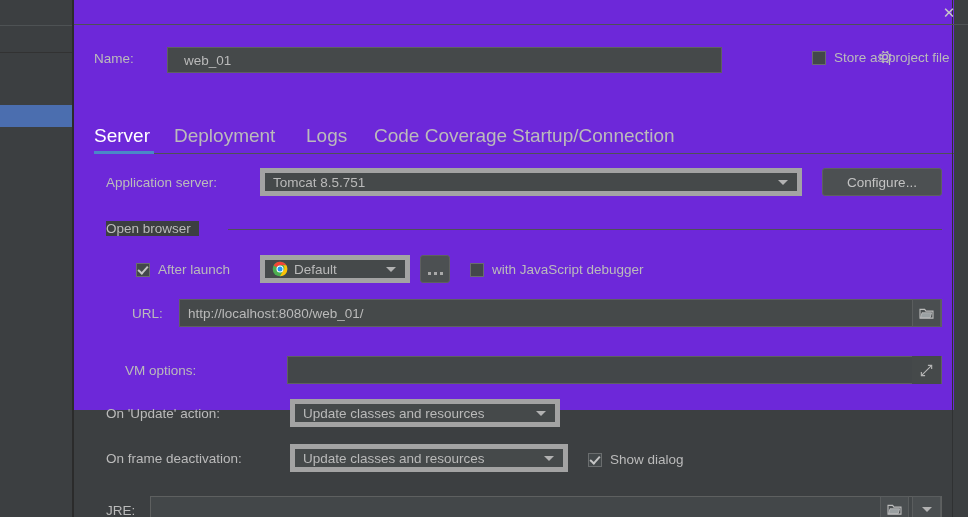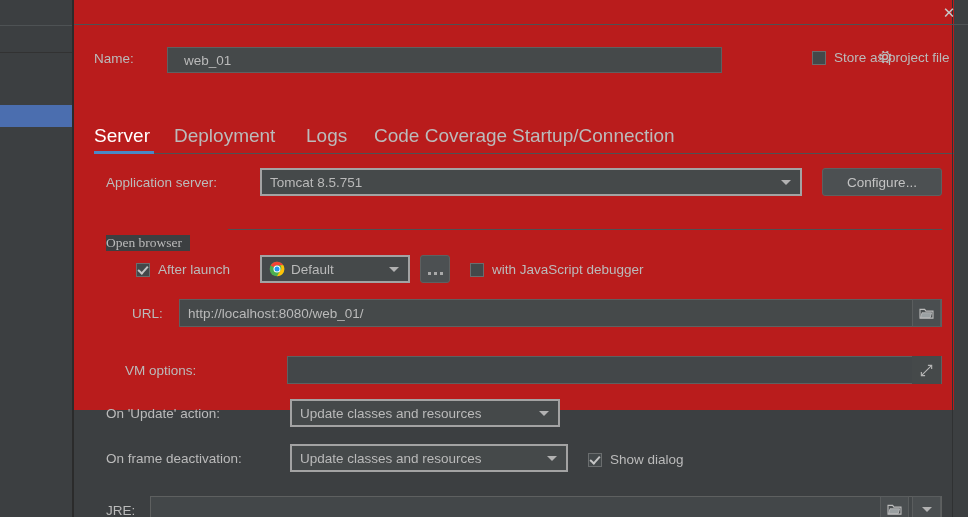--- a/index.html
+++ b/index.html
@@ -54,21 +54,21 @@
     position: absolute;
     left: 72px; top: 0; width: 2px; height: 517px;
     background: #2b2b2b;
   }
 
   
   .panel {
     position: absolute;
     left: 74px; top: 0;
     width: 880px; height: 410px;
-    background: #b91c1c;
+    background: #6d28d9;
   }
   .panel-scroll-gutter {
     position: absolute;
     left: 954px; top: 0; width: 14px; height: 517px;
     background: #3c3f41;
   }
 
   
   .titlebar {
     position: absolute;
@@ -192,21 +192,21 @@
   .row-label {
     position: absolute;
     color: #bbbbbb;
     font-size: 13.5px;
     white-space: nowrap;
   }
 
   .combo {
     position: absolute;
     background: #45494a;
-    border: 2px solid #a3a3a3;
+    border: 5px solid #a3a3a3;
     box-sizing: border-box;
     height: 28px;
     display: flex;
     align-items: center;
     color: #bababa;
     font-size: 13.5px;
     padding-left: 8px;
     cursor: pointer;
   }
   .combo .arrow {
@@ -354,21 +354,21 @@
       <div class="tab-underline" style="width:60px;"></div>
     </div>
 
     <div class="row-label" style="left:32px; top:175px;">Application server:</div>
     <div class="combo" style="left:186px; top:168px; width:542px;">
       <span class="ctext">Tomcat 8.5.751</span>
       <span class="arrow"></span>
     </div>
     <div class="btn" style="left:748px; top:168px; width:120px;">Configure...</div>
 
-    <div class="group-title" style="left:32px; top:235px;font-family:Liberation Serif, serif;">Open browser</div>
+    <div class="group-title" style="left:32px; top:221px;">Open browser</div>
     <div class="group-line" style="left:154px; top:229px; width:714px;"></div>
 
     <div class="inline-check" style="left:62px; top:262px;">
       <span class="cb checked"></span>
       <span>After launch</span>
     </div>
 
     <div class="combo" style="left:186px; top:255px; width:150px; padding-left:7px;">
       <svg class="chrome-ico" viewBox="0 0 48 48">
         <circle cx="24" cy="24" r="22" fill="#4caf50"></circle>

